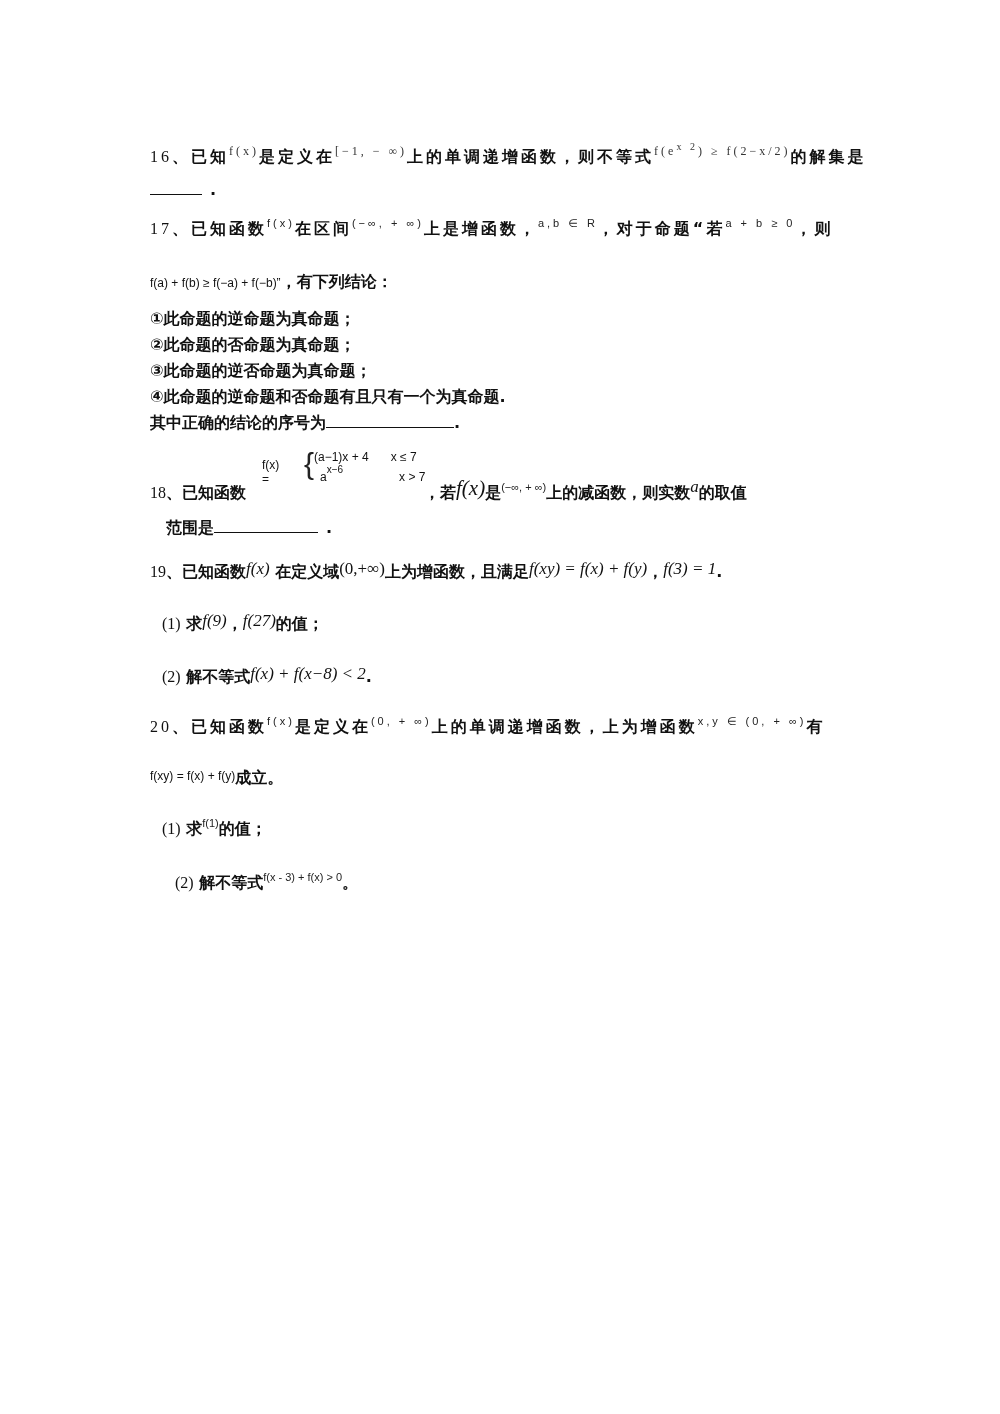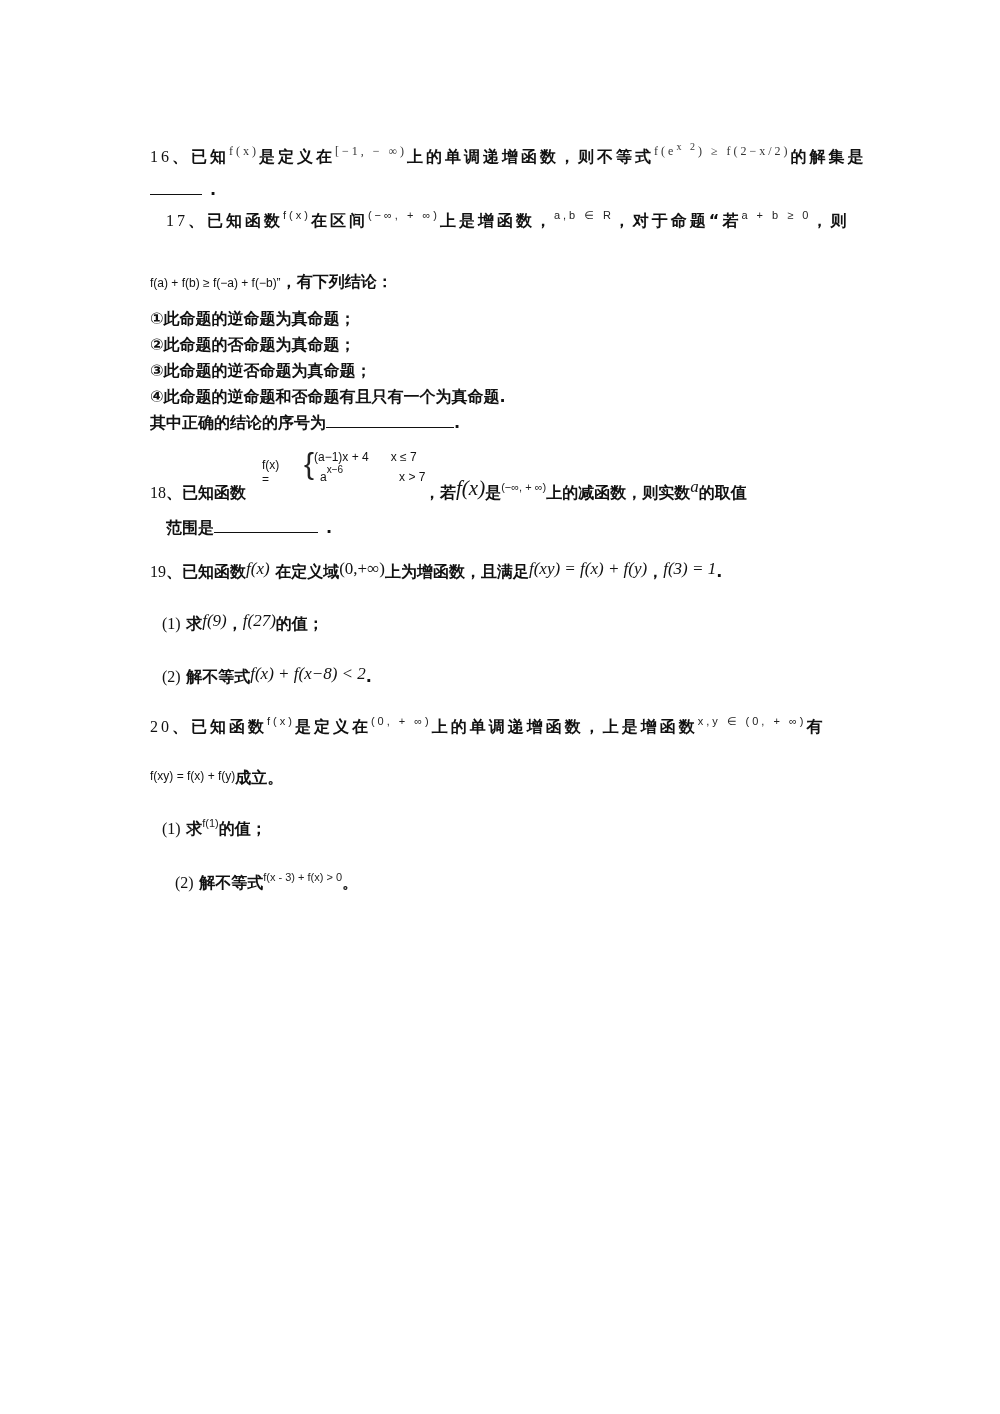--- a/index.html
+++ b/index.html
@@ -21,21 +21,21 @@
 </head>
 <body>
 
 <div class="line spaced" style="top:147px;">
   <span class="num">16</span><span>、</span><span>已知</span><span class="supserif">f(x)</span><span>是定义在</span><span class="supserif">[−1, − ∞)</span><span>上的单调递增函数，则不等式</span><span class="supserif"><span>f(e</span><span style="position:relative;top:-5px;font-size:10px;">x  2</span><span>) ≥ f(2−x/2)</span></span><span>的解集是</span>
 </div>
 <div class="line" style="top:180px;">
   <span class="blank" style="width:52px;"></span><span style="margin-left:8px;">.</span>
 </div>
 
-<div class="line spaced" style="top:211px;margin-left:16px;">
+<div class="line spaced" style="top:219px;">
   <span class="num">17</span><span>、</span><span>已知函数</span><span class="sup">f(x)</span><span>在区间</span><span class="sup">(−∞, + ∞)</span><span>上是增函数，</span><span class="sup">a,b ∈ R</span><span>，对于命题“若</span><span class="sup">a + b ≥ 0</span><span>，则</span>
 </div>
 <div class="line" style="top:272px;">
   <span class="inline-sans">f(a) + f(b) ≥ f(−a) + f(−b)”</span><span>，有下列结论：</span>
 </div>
 <div class="line" style="top:309px;">①此命题的逆命题为真命题；</div>
 <div class="line" style="top:335px;">②此命题的否命题为真命题；</div>
 <div class="line" style="top:361px;">③此命题的逆否命题为真命题；</div>
 <div class="line" style="top:387px;">④此命题的逆命题和否命题有且只有一个为真命题.</div>
 <div class="line" style="top:413px;">
@@ -59,21 +59,21 @@
   <span class="num">19</span><span>、</span><span>已知函数</span><span class="math">f(x)</span> <span>在定义域</span><span class="mathup">(0,+∞)</span><span>上为增函数，且满足</span><span class="math">f(xy) = f(x) + f(y)</span><span>，</span><span class="math">f(3) = 1</span><span>.</span>
 </div>
 <div class="line" style="top:614px;left:162px;">
   <span class="num">(1)</span> <span>求</span><span class="math">f(9)</span><span>，</span><span class="math">f(27)</span><span>的值；</span>
 </div>
 <div class="line" style="top:667px;left:162px;">
   <span class="num">(2)</span> <span>解不等式</span><span class="math">f(x) + f(x−8) &lt; 2</span><span>.</span>
 </div>
 
 <div class="line spaced" style="top:717px;">
-  <span class="num">20</span><span>、</span><span>已知函数</span><span class="sup">f(x)</span><span>是定义在</span><span class="sup">(0, + ∞)</span><span>上的单调递增函数，上是增函数</span><span class="sup">x,y ∈ (0, + ∞)</span><span>有</span>
+  <span class="num">20</span><span>、</span><span>已知函数</span><span class="sup">f(x)</span><span>是定义在</span><span class="sup">(0, + ∞)</span><span>上的单调递增函数，上为增函数</span><span class="sup">x,y ∈ (0, + ∞)</span><span>有</span>
 </div>
 <div class="line" style="top:768px;">
   <span class="inline-sans" style="position:relative;top:-3px;">f(xy) = f(x) + f(y)</span><span>成立。</span>
 </div>
 <div class="line" style="top:819px;left:162px;">
   <span class="num">(1)</span> <span>求</span><span class="sup">f(1)</span><span>的值；</span>
 </div>
 <div class="line" style="top:873px;left:162px;margin-left:13px;">
   <span class="num">(2)</span> <span>解不等式</span><span class="sup">f(x - 3) + f(x) &gt; 0</span><span>。</span>
 </div>

